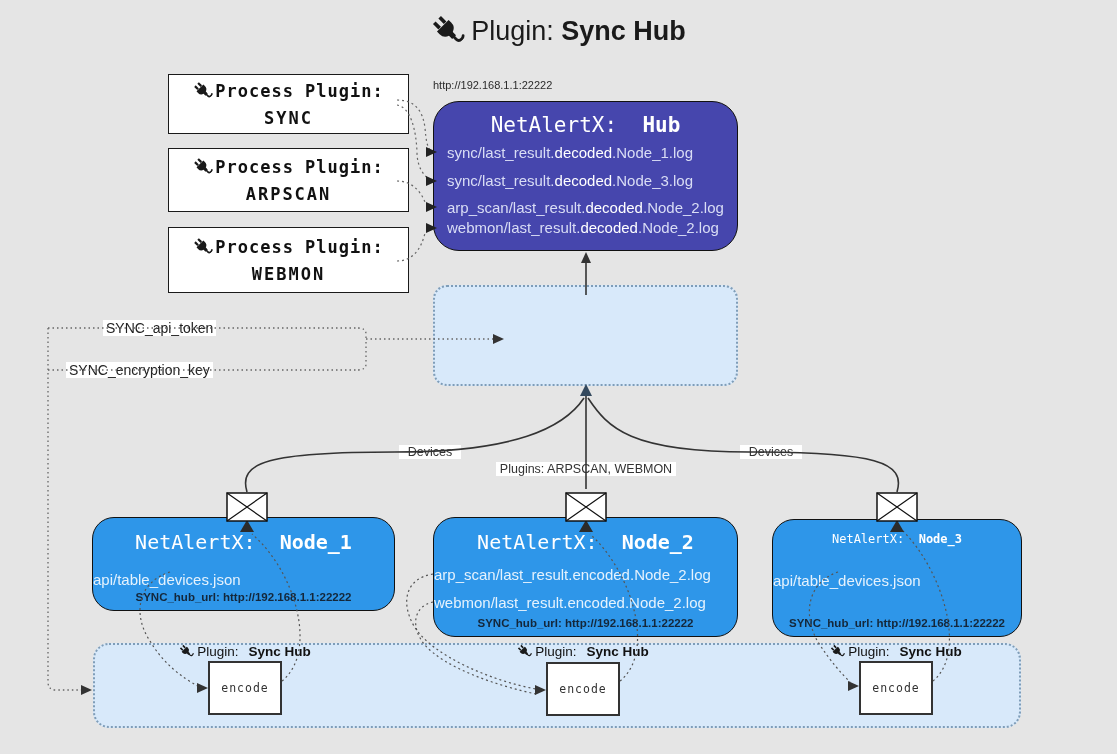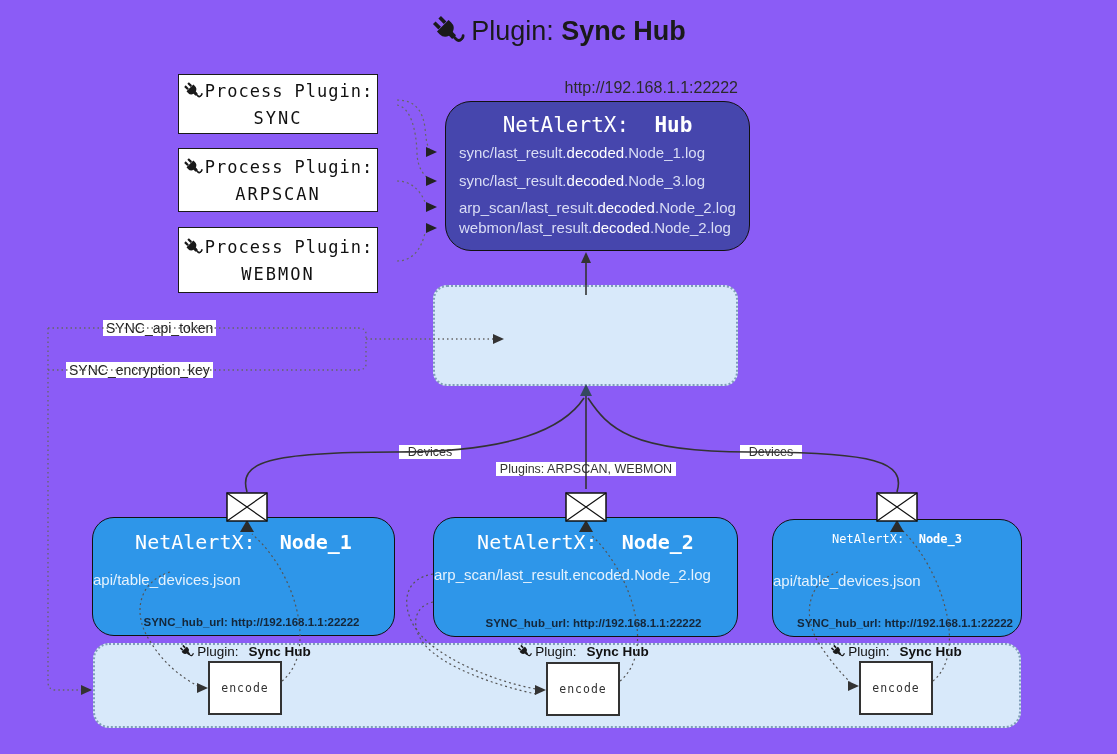--- a/index.html
+++ b/index.html
@@ -1,36 +1,36 @@
 <!DOCTYPE html>
 <html style="--hub-bg: #4646ad; --node-bg: #2e96e9; --band-bg: #d8e9fa; --band-border: #7f9db8;"><head>
 <meta charset="utf-8">
 <style>
   * { margin:0; padding:0; box-sizing:border-box; }
   html,body { background:#ffffff; }
   body { font-family:"Liberation Sans", sans-serif; }
-  #canvas { position:relative; width:1117px; height:754px; background:#8b5cf6; overflow:hidden;padding-left:48px; }
+  #canvas { position:relative; width:1117px; height:754px; background:#e5e5e5; overflow:hidden;padding-left:48px; }
 
   .mono { font-family:"DejaVu Sans Mono","Liberation Mono",monospace; }
 
   
   #header { position:absolute; left:0; top:14px; width:1117px; display:flex; justify-content:center; align-items:center; gap:6px; }
   #header .ttl { font-size:27px; color:#1a1a1a; }
   #header .ttl b { font-weight:bold; }
   .plug-svg { transform:rotate(-45deg); }
 
   
-  .pbox { position:absolute; left:178px; width:200px; background:#fff; border:1.6px solid #1a1a1a;
-          display:flex; flex-direction:column; justify-content:center; align-items:center; }
+  .pbox { position:absolute; left:168px; width:241px; background:#fff; border:1.6px solid #1a1a1a;
+          display:flex; flex-direction:column; justify-content:center; align-items:center;font-weight:bold; }
   .pbox .l1 { display:flex; align-items:center; gap:2px; font-size:17px; color:#111; letter-spacing:1px; }
   .pbox .l2 { font-size:17px; color:#111; letter-spacing:2px; margin-top:7px; }
 
   
-  #hub-url { position:absolute; left:433px; top:79px; width:305px; text-align:right; font-size:16px; color:#2b2b2b; }
-  #hub { position:absolute; left:445px; top:101px; width:305px; height:150px; background:var(--hub-bg,#4646ad);
+  #hub-url { position:absolute; left:433px; top:79px; width:305px; text-align:left; font-size:11px; color:#2b2b2b; }
+  #hub { position:absolute; left:433px; top:101px; width:305px; height:150px; background:var(--hub-bg,#4646ad);
          border:1.6px solid #111; border-radius:26px; }
   #hub .htitle { position:absolute; top:11px; left:0; width:100%; text-align:center; font-size:21px; color:#fff; }
   #hub .htitle b { font-weight:bold; }
   .hlog { position:absolute; left:13px; width:292px; font-size:15px; color:#d9ddf5; white-space:nowrap; }
   .hlog b { color:#fff; font-weight:normal; }
 
   
   #band-decode { position:absolute; left:433px; top:285px; width:305px; height:101px; background:var(--band-bg,#d8e9fa);
                  border:2px dotted var(--band-border,#7f9db8); border-radius:14px; }
   #decode-box { position:absolute; left:505px; top:295px; width:162px; height:83px; background:#fff; border:2px solid #333;
@@ -38,21 +38,21 @@
 
   
   .edge-label { position:absolute; background:#fff; padding:0 3px; font-size:14px; color:#222; white-space:nowrap; }
   .edge-label.sm { font-size:12.5px; color:#333; }
 
   
   .node { position:absolute; background:var(--node-bg,#2e96e9); border:1.6px solid #111; border-radius:22px; }
   .node .ntitle { position:absolute; top:12px; left:0; width:100%; text-align:center; font-size:20px; color:#fff; white-space:nowrap; }
   .node .ntitle b { font-weight:bold; }
   .node .nline { position:absolute; left:0; width:100%; text-align:left; font-size:15px; color:#e5f2fd; white-space:nowrap; }
-  .node .nurl { position:absolute; left:8px; bottom:7px; width:100%; text-align:center; font-size:11.5px; color:#14273a; font-weight:bold;margin-top:21px; }
+  .node .nurl { position:absolute; left:0; bottom:7px; width:100%; text-align:center; font-size:11.5px; color:#14273a; font-weight:bold;margin-top:21px; }
 
   
   #band-bottom { position:absolute; left:93px; top:643px; width:928px; height:85px; background:var(--band-bg,#d8e9fa);
                  border:2px dotted var(--band-border,#7f9db8); border-radius:16px; }
   .encode-box { position:absolute; width:74px; height:54px; background:#fff; border:2px solid #333;
                 display:flex; align-items:center; justify-content:center; font-size:11.5px; letter-spacing:1px; color:#333; }
   .band-label { position:absolute; width:180px; display:flex; justify-content:center; align-items:center; gap:3px;
                 font-size:13.5px; color:#111; white-space:nowrap; }
   .band-label b { font-weight:bold; }
 
@@ -120,31 +120,32 @@
   </div>
 
   <div id="band-decode"></div>
 
   <div class="edge-label" style="left:103px; top:320px">SYNC_api_token</div>
   <div class="edge-label" style="left:66px; top:362px">SYNC_encryption_key</div>
   <div class="edge-label sm" style="left:399px; top:445px; width:62px; text-align:center">Devices</div>
   <div class="edge-label sm" style="left:740px; top:445px; width:62px; text-align:center">Devices</div>
   <div class="edge-label sm" style="left:496px; top:462px; width:180px; text-align:center">Plugins: ARPSCAN, WEBMON</div>
 
-  <div class="node" style="left:92px; top:517px; width:303px; height:119px">
+  <div class="node" style="left:92px; top:517px; width:303px; height:94px">
     <div class="ntitle mono"><span>NetAlertX:</span>&nbsp;
       <b>Node_1</b></div>
     <div class="nline" style="top:53px">api/table_devices.json</div>
     <div class="nurl">SYNC_hub_url: http://192.168.1.1:22222</div>
   </div>
 
   <div class="node" style="left:433px; top:517px; width:305px; height:120px">
     <div class="ntitle mono"><span>NetAlertX:</span>&nbsp;
       <b>Node_2</b></div>
     <div class="nline" style="top:48px">arp_scan/last_result.encoded.Node_2.log</div>
+    <div class="nline" style="top:76px">webmon/last_result.encoded.Node_2.log</div>
     <div class="nurl">SYNC_hub_url: http://192.168.1.1:22222</div>
   </div>
 
   <div class="node" style="left:772px; top:519px; width:250px; height:118px">
     <div class="ntitle mono" style="font-size:12px"><span>NetAlertX:</span>&nbsp;
       <b>Node_3</b></div>
     <div class="nline" style="top:52px">api/table_devices.json</div>
     <div class="nurl">SYNC_hub_url: http://192.168.1.1:22222</div>
   </div>
 

